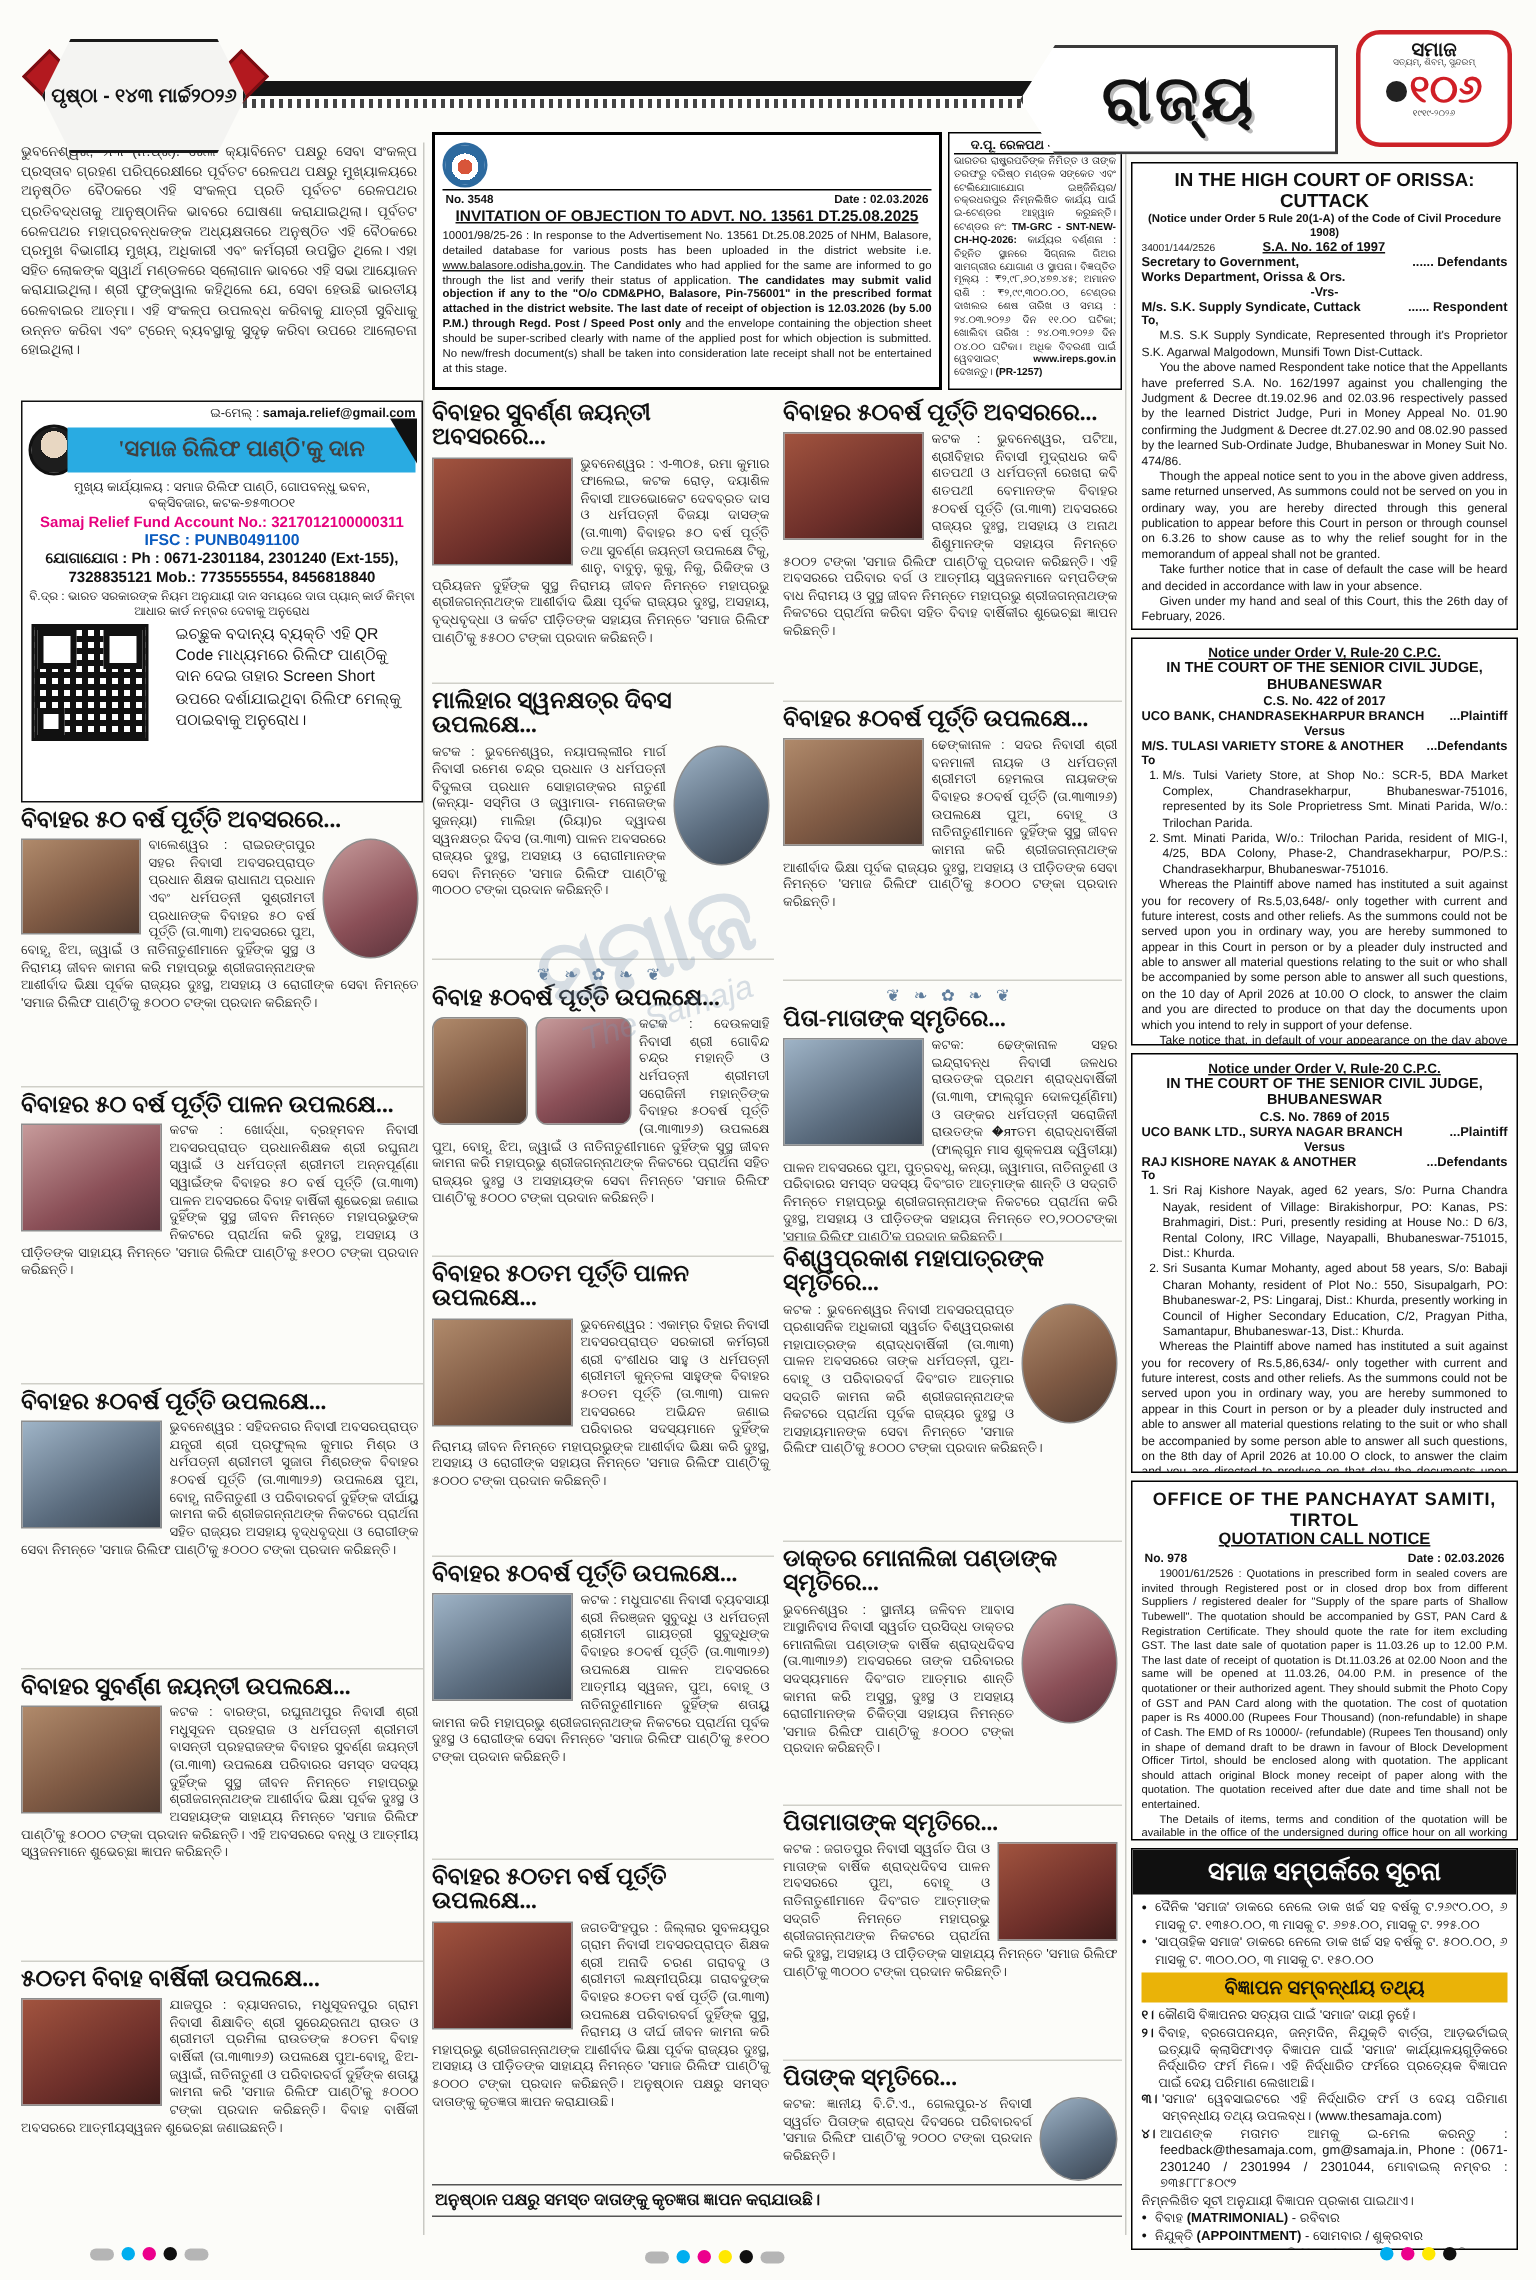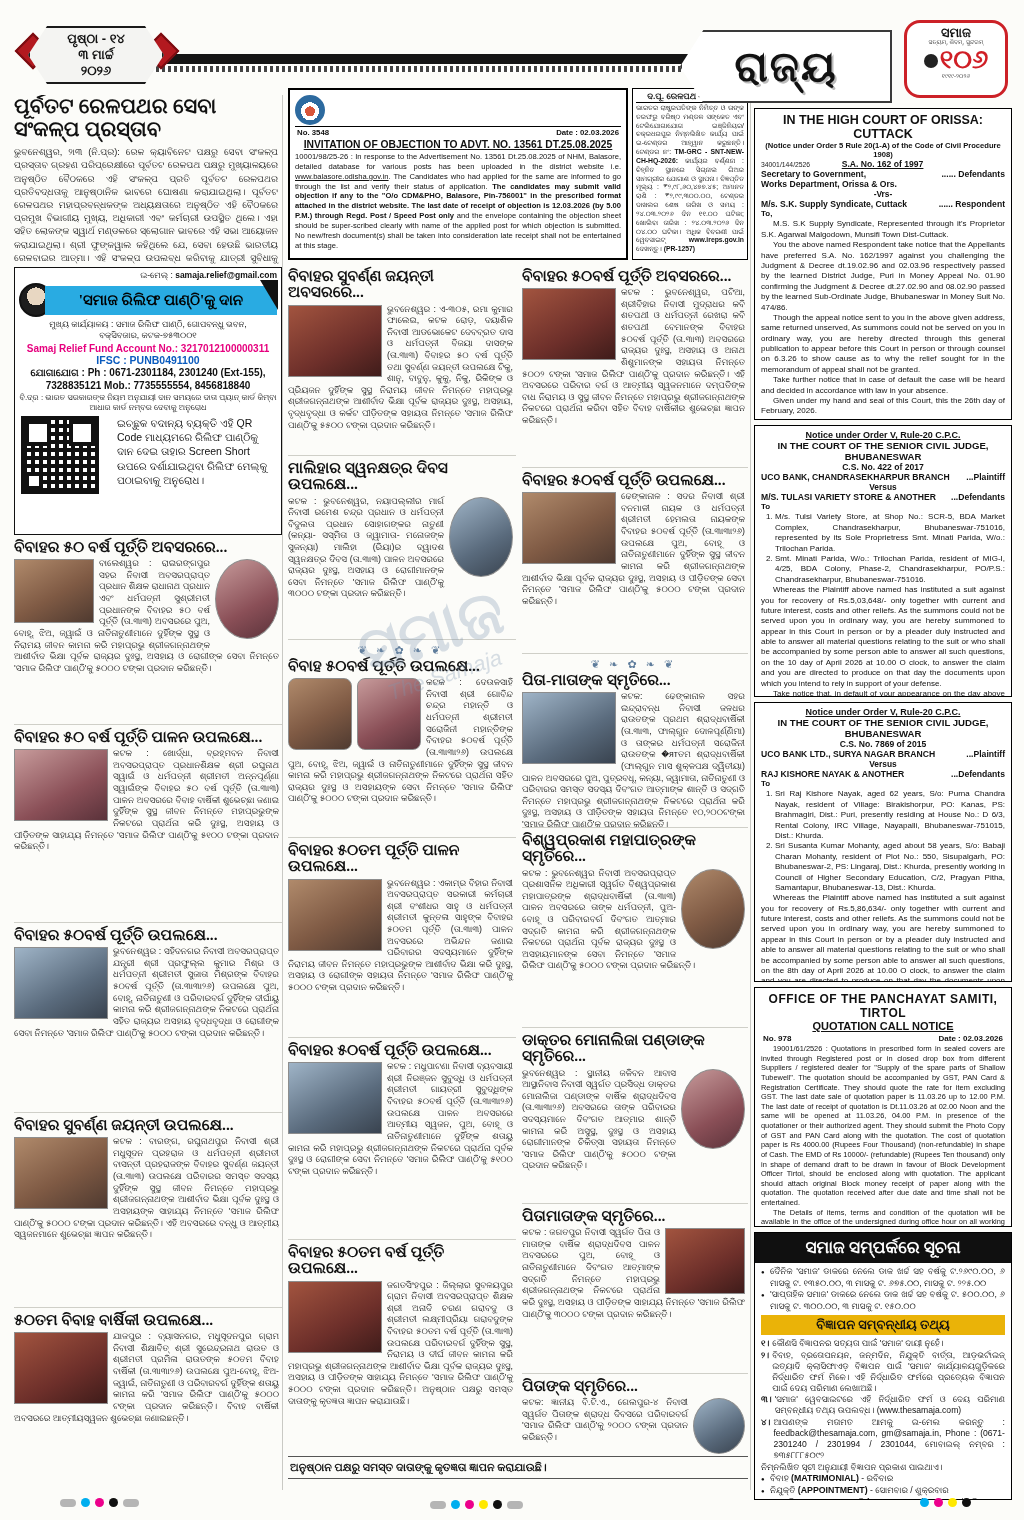--- a/index.html
+++ b/index.html
@@ -3,23 +3,23 @@
 <meta charset="utf-8">
 <style>
   * { box-sizing: border-box; margin:0; padding:0; }
   body { background:#e8e8e4; font-family:"Liberation Sans", sans-serif; color:#111; }
   .page { position:relative; width:1024px; height:1520px; margin:0 auto; background:#fcfcf9; overflow:hidden; }
 
   
   .top-rule { position:absolute; left:150px; right:250px; top:54px; height:10px; background:#151515; }
   .top-dots { position:absolute; left:150px; right:250px; top:66px; height:6px;
               background:repeating-linear-gradient(90deg,#444 0 3px,#fff 3px 6px); }
-  .page-badge { position:absolute; left:28px; top:26px; width:136px; height:58px; background:#f4f4f2;
+  .page-badge { position:absolute; left:28px; top:26px; width:136px; height:76px; background:#f4f4f2;
                 border:2px solid #1a1a1a; clip-path:polygon(14% 0,86% 0,100% 50%,86% 100%,14% 100%,0 50%);
-                display:flex; flex-direction:column; align-items:center; justify-content:center;
+                display:flex; flex-direction:row; align-items:center; justify-content:center;
                 font-weight:bold; font-size:13px; line-height:1.25; z-index:3; }
   .badge-diamond { position:absolute; top:38px; width:26px; height:26px; background:#b3191f; transform:rotate(45deg); z-index:2; border:2px solid #7a0d12;}
   .badge-diamond.l { left:20px; } .badge-diamond.r { left:148px; }
   .masthead { position:absolute; right:132px; top:30px; width:212px; height:73px; background:#fff;
               border:2px solid #3a3a3a; clip-path:polygon(11% 0,100% 0,100% 100%,11% 100%,0 50%);
               display:flex; align-items:center; justify-content:center; z-index:3;
               font-family:"Liberation Serif", serif; font-size:42px; font-weight:bold; letter-spacing:2px;
               text-shadow:2px 2px 0 #bbb; }
   .logo-badge { position:absolute; right:16px; top:20px; width:104px; height:78px; background:#fff;
                 border:3px solid #cc2127; border-radius:16px; text-align:center; padding-top:3px; z-index:3; }
@@ -38,21 +38,21 @@
   
   .article { height:170px; overflow:hidden; padding-right:4px; }
   .article h1 { font-family:"Liberation Serif",serif; font-size:21px; line-height:1.1; margin-bottom:5px; }
   .article p { font-size:9.3px; text-align:justify; line-height:1.42; color:#222; }
 
   
   .relief { border:1.5px solid #111; height:268px; overflow:hidden; margin-top:2px; font-size:9px; text-align:center; background:#fff;}
   .relief .email-line { text-align:right; font-size:8.5px; padding:2px 4px 0 0; }
   .relief .banner { display:flex; align-items:center; margin:2px 4px; }
   .portrait { width:34px; height:34px; border-radius:50%; background:radial-gradient(circle at 50% 38%, #e8d7c2 0 9px, #1d1d1d 9px); border:2px solid #111; flex:0 0 auto; }
-  .banner-text { flex:1; background:#29abe2; color:#000000; font-weight:bold; font-size:15px; padding:6px 10px; margin-left:-8px; position:relative; font-family:"Liberation Serif",serif;}
+  .banner-text { flex:1; background:#29abe2; color:#404040; font-weight:bold; font-size:15px; padding:6px 10px; margin-left:-8px; position:relative; font-family:"Liberation Serif",serif;}
   .banner-text:after { content:""; position:absolute; right:-1px; top:-6px; border-left:18px solid transparent; border-top:30px solid #111; }
   .relief .office { font-size:8.5px; line-height:1.3; }
   .relief .account { color:#e6007e; font-weight:bold; font-size:10px; margin-top:2px; }
   .relief .ifsc { color:#0a5bbf; font-weight:bold; font-size:10.5px; }
   .relief .contact { font-weight:bold; font-size:10px; line-height:1.3;}
   .relief .note { font-size:8px; line-height:1.25; margin-top:1px;}
   .qr-row { display:flex; text-align:left; padding:3px 6px; }
   .qr { width:78px; height:78px; border:2px solid #111; flex:0 0 auto; position:relative;
         background:
          repeating-linear-gradient(90deg,#111 0 4px,transparent 4px 8px),
@@ -159,21 +159,20 @@
     <div class="anniv"><span class="logo-portrait"></span><span>୧୦୬</span></div>
     <div class="tiny">୧୯୧୯-୨୦୨୬</div>
   </div>
 
   <div class="vrule" style="left:282px;"></div>
   <div class="vrule" style="left:750px;"></div>
 
   <div class="col col-left">
 
     <div class="article">
-      <h1>ପୂର୍ବତଟ ରେଳପଥର ସେବା ସଂକଳ୍ପ ପ୍ରସ୍ତାବ</h1>
       <p>ଭୁବନେଶ୍ୱର, ୨ା୩ (ନି.ପ୍ର): ରେଳ କ୍ୟାବିନେଟ ପକ୍ଷରୁ ସେବା ସଂକଳ୍ପ ପ୍ରସ୍ତାବ ଗ୍ରହଣ ପରିପ୍ରେକ୍ଷୀରେ ପୂର୍ବତଟ ରେଳପଥ ପକ୍ଷରୁ ମୁଖ୍ୟାଳୟରେ ଅନୁଷ୍ଠିତ ବୈଠକରେ ଏହି ସଂକଳ୍ପ ପ୍ରତି ପୂର୍ବତଟ ରେଳପଥର ପ୍ରତିବଦ୍ଧତାକୁ ଆନୁଷ୍ଠାନିକ ଭାବରେ ଘୋଷଣା କରାଯାଇଥିଲା। ପୂର୍ବତଟ ରେଳପଥର ମହାପ୍ରବନ୍ଧକଙ୍କ ଅଧ୍ୟକ୍ଷତାରେ ଅନୁଷ୍ଠିତ ଏହି ବୈଠକରେ ପ୍ରମୁଖ ବିଭାଗୀୟ ମୁଖ୍ୟ, ଅଧିକାରୀ ଏବଂ କର୍ମଚାରୀ ଉପସ୍ଥିତ ଥିଲେ। ଏହା ସହିତ ଲୋକଙ୍କ ସ୍ୱାର୍ଥ ମଣ୍ଡଳରେ ସ୍ଲୋଗାନ ଭାବରେ ଏହି ସଭା ଆୟୋଜନ କରାଯାଇଥିଲା। ଶ୍ରୀ ଫୁଙ୍କୱାଲ କହିଥିଲେ ଯେ, ସେବା ହେଉଛି ଭାରତୀୟ ରେଳବାଇର ଆତ୍ମା। ଏହି ସଂକଳ୍ପ ଉପଲବ୍ଧ କରିବାକୁ ଯାତ୍ରୀ ସୁବିଧାକୁ ଉନ୍ନତ କରିବା ଏବଂ ଟ୍ରେନ୍ ବ୍ୟବସ୍ଥାକୁ ସୁଦୃଢ଼ କରିବା ଉପରେ ଆଲୋଚନା ହୋଇଥିଲା।</p>
     </div>
 
     <div class="relief">
       <div class="email-line">
         <span>ଇ-ମେଲ୍ : </span><b>samaja.relief@gmail.com</b>
       </div>
       <div class="banner">
         <div class="portrait"></div>
         <div class="banner-text">'ସମାଜ ରିଲିଫ ପାଣ୍ଠି'କୁ ଦାନ</div>

